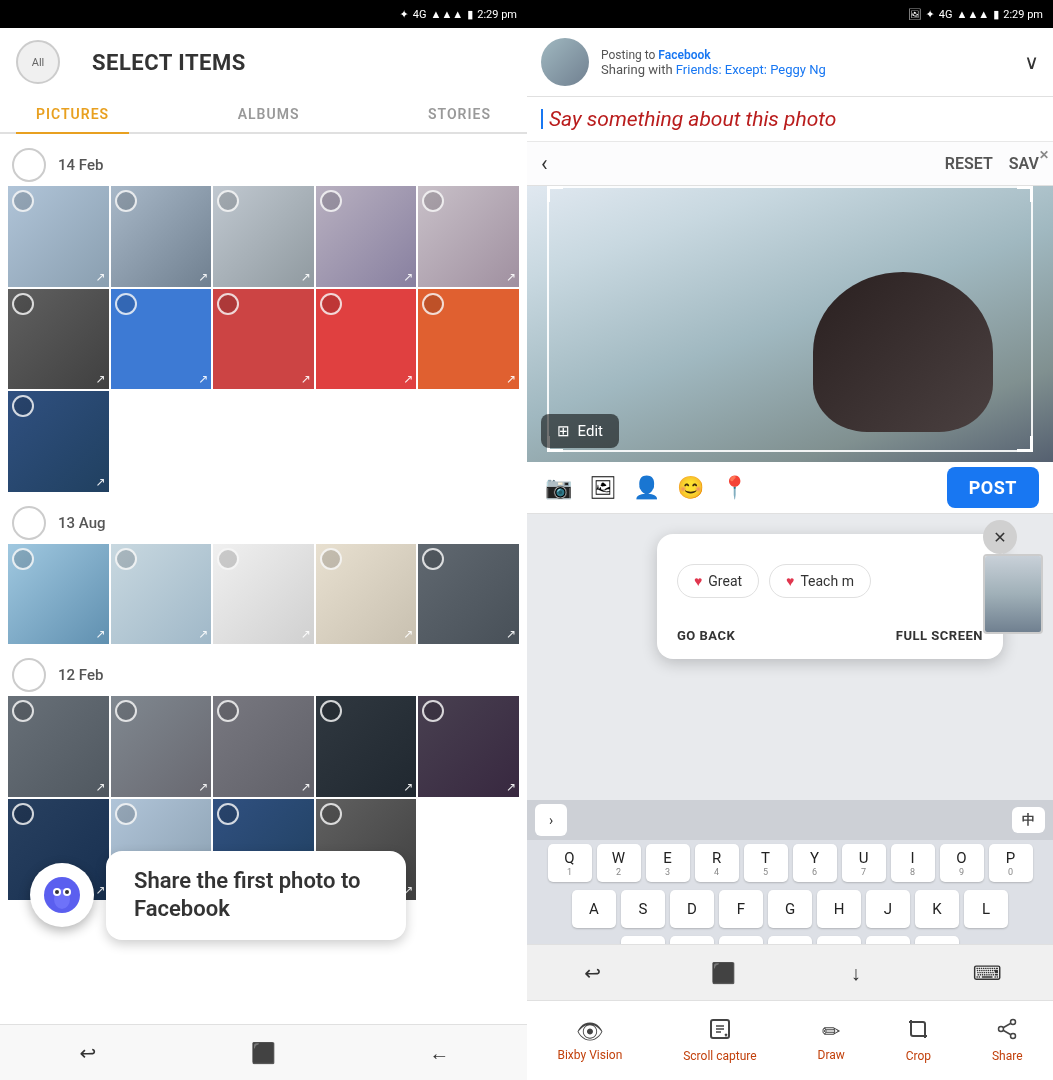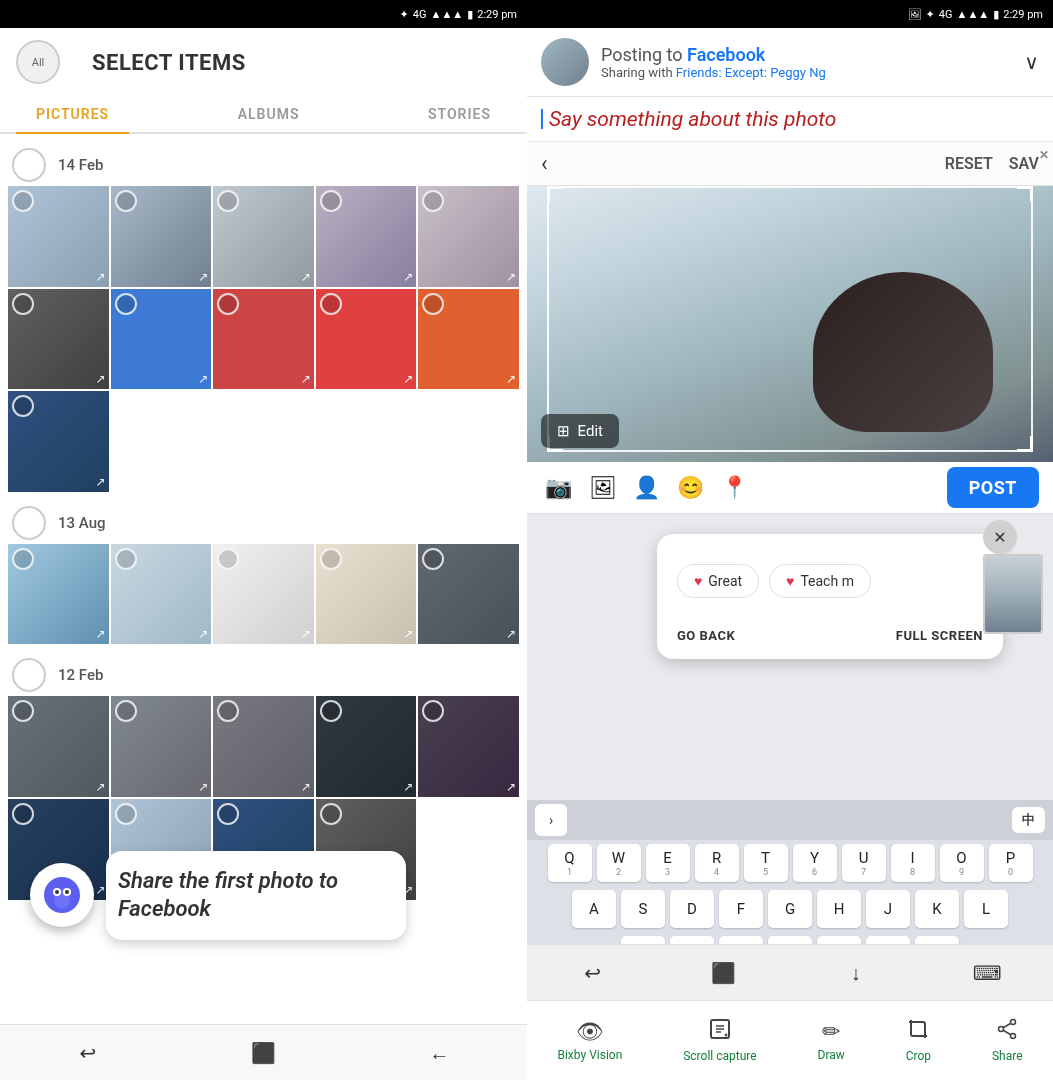--- a/index.html
+++ b/index.html
@@ -181,24 +181,23 @@
       border-radius: 50%;
       background: #fff;
       display: flex;
       align-items: center;
       justify-content: center;
       box-shadow: 0 4px 12px rgba(0,0,0,0.3);
     }
     .bixby-bubble {
       background: #fff;
       border-radius: 16px;
-      padding: 16px 12px;
+      padding: 16px 28px;
       max-width: 300px;
       box-shadow: 0 4px 12px rgba(0,0,0,0.2);
-      font-style: italic;
     }
     .bixby-bubble-text {
       font-size: 22px;
       font-weight: 600;
       color: #333;
       line-height: 1.3;
     }
 
     .nav-bar-left {
       height: 56px;
@@ -253,21 +252,21 @@
       height: 48px;
       border-radius: 50%;
       background: linear-gradient(135deg, #a0b8c0, #708090);
       overflow: hidden;
       flex-shrink: 0;
     }
     .fb-header-info {
       flex: 1;
     }
     .fb-posting-to {
-      font-size: 18px;
+      font-size: 12px;
       color: #555;
     }
     .fb-posting-to span.fb-link {
       color: #1877f2;
       font-weight: 600;
     }
     .fb-sharing-with {
       font-size: 13px;
       color: #555;
     }
@@ -534,21 +533,21 @@
       flex-direction: column;
       align-items: center;
       gap: 4px;
     }
     .tool-icon {
       font-size: 22px;
       color: #444;
     }
     .tool-label {
       font-size: 12px;
-      color: #15803d;
+      color: #c2410c;
     }
 
     .nav-bar-right {
       height: 56px;
       background: #f0f0f0;
       display: flex;
       align-items: center;
       justify-content: space-around;
       border-top: 1px solid #e0e0e0;
       position: absolute;

